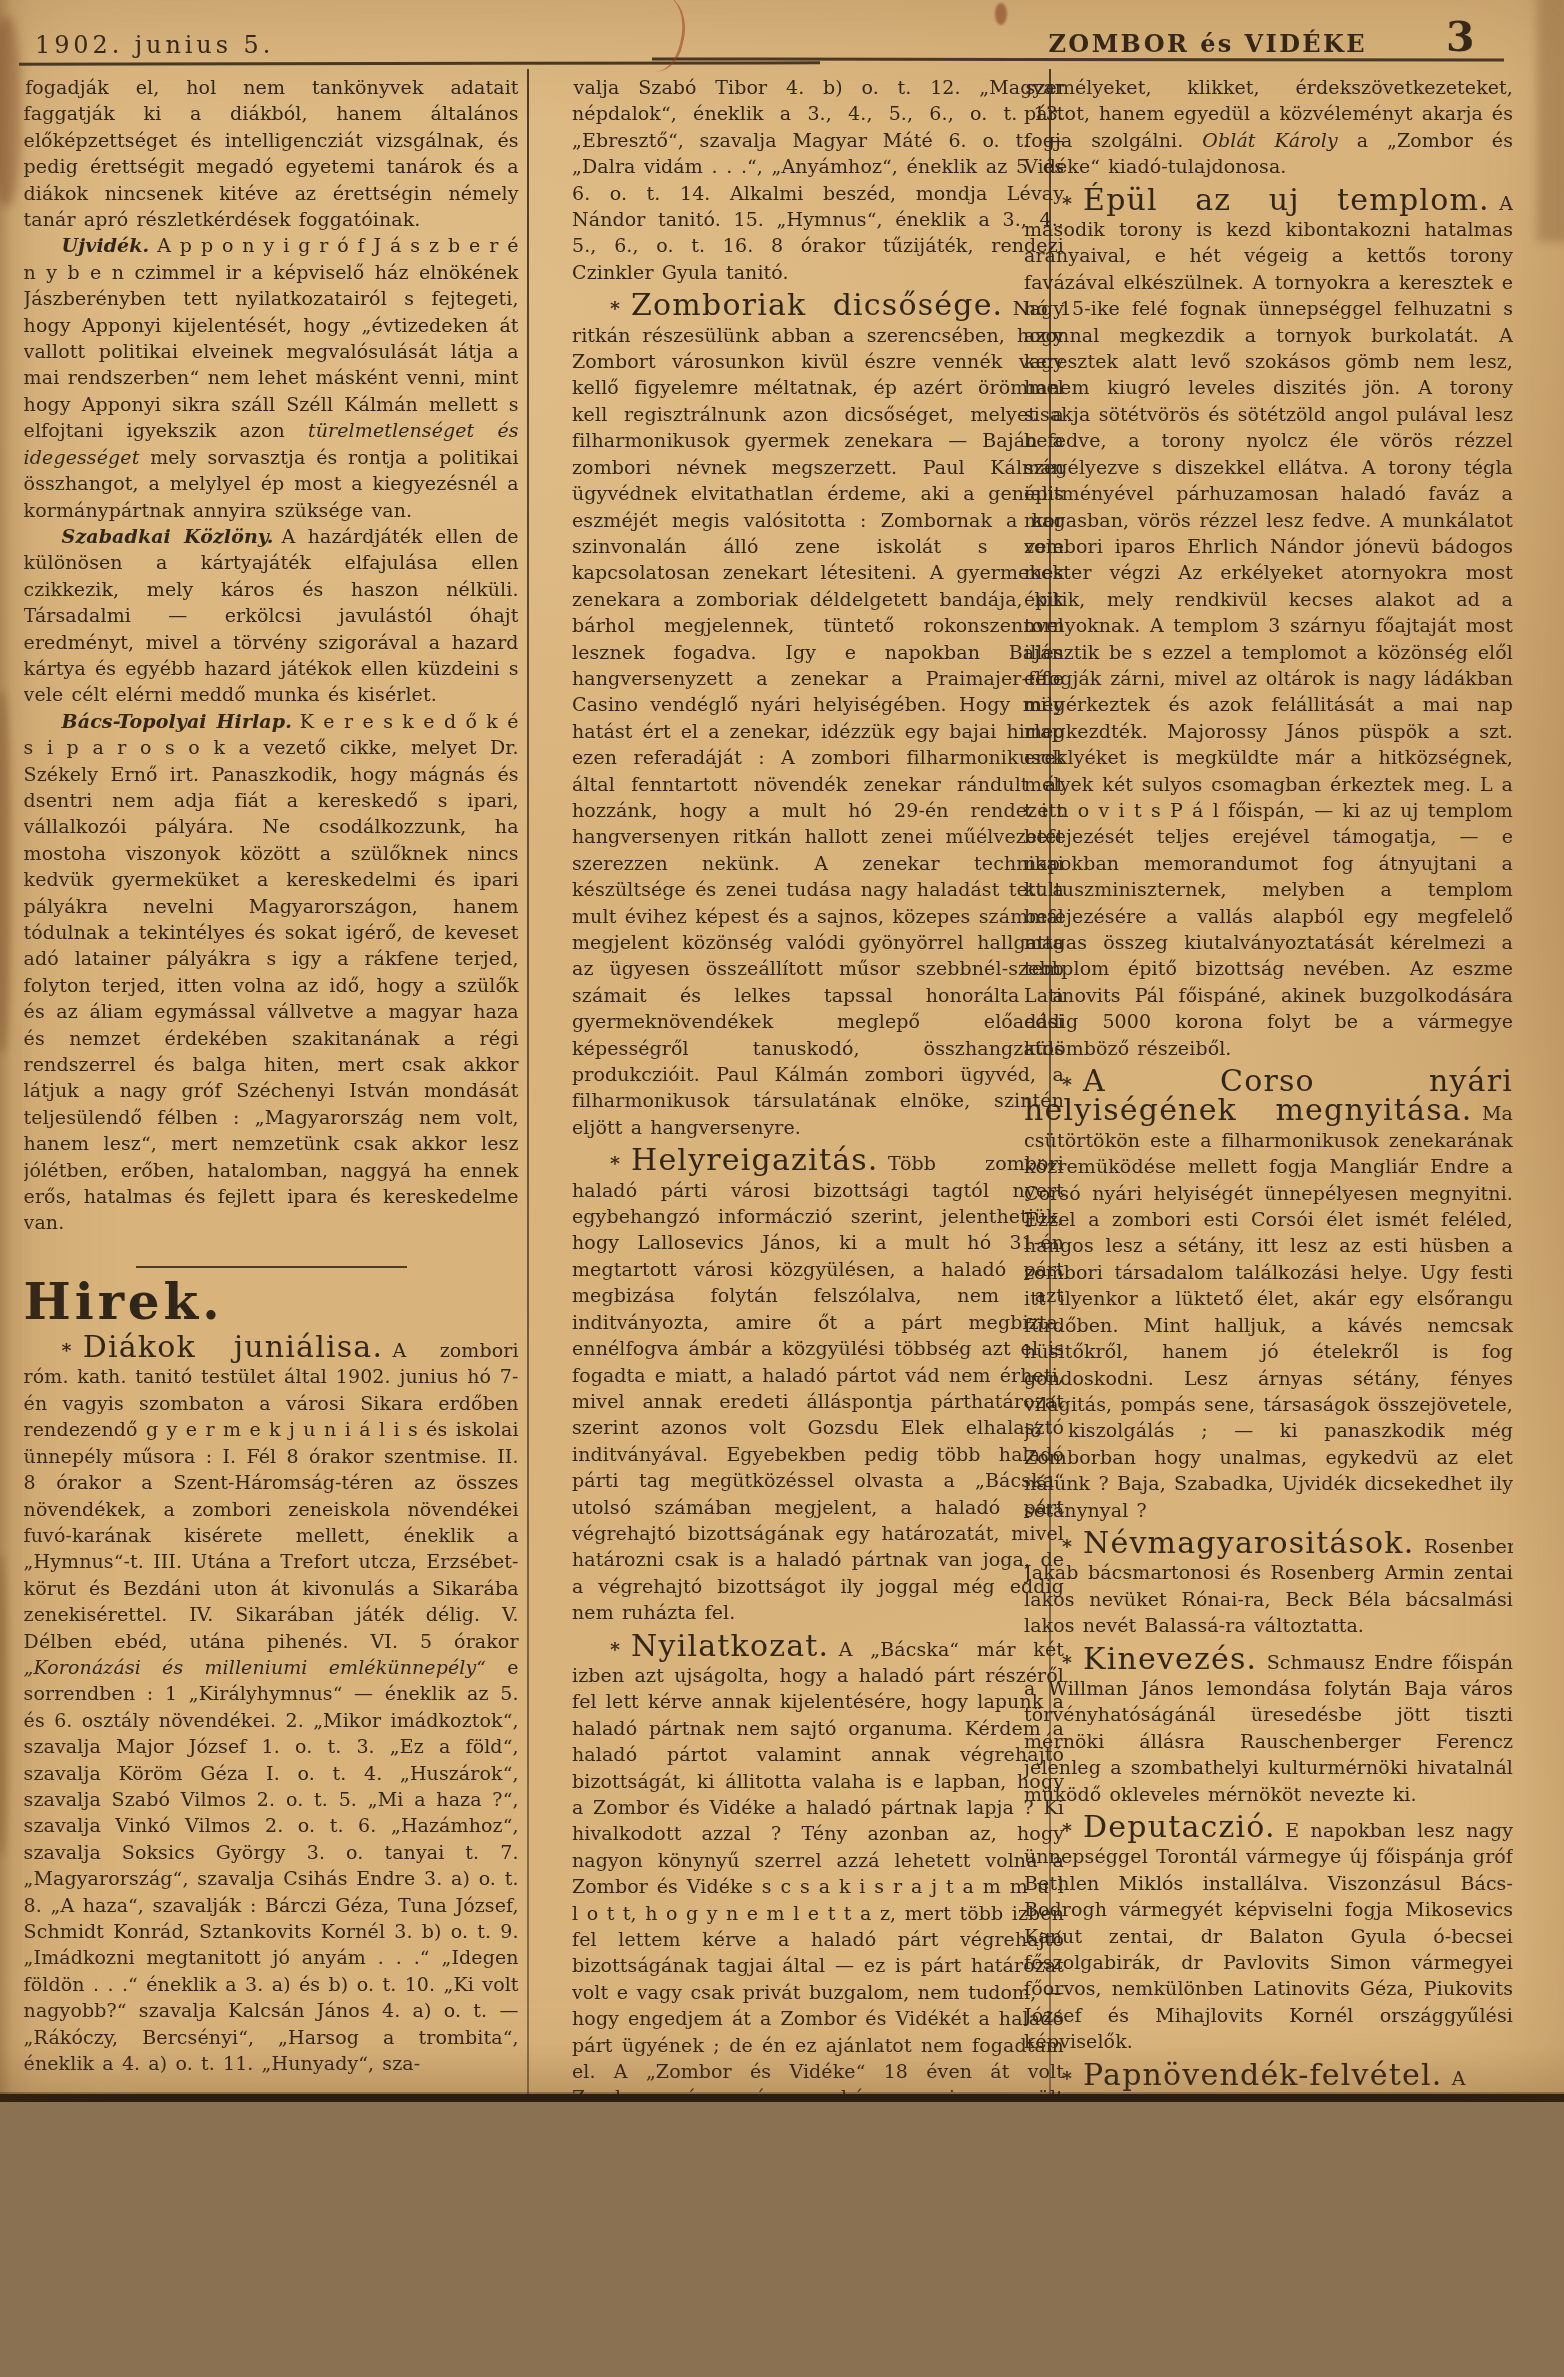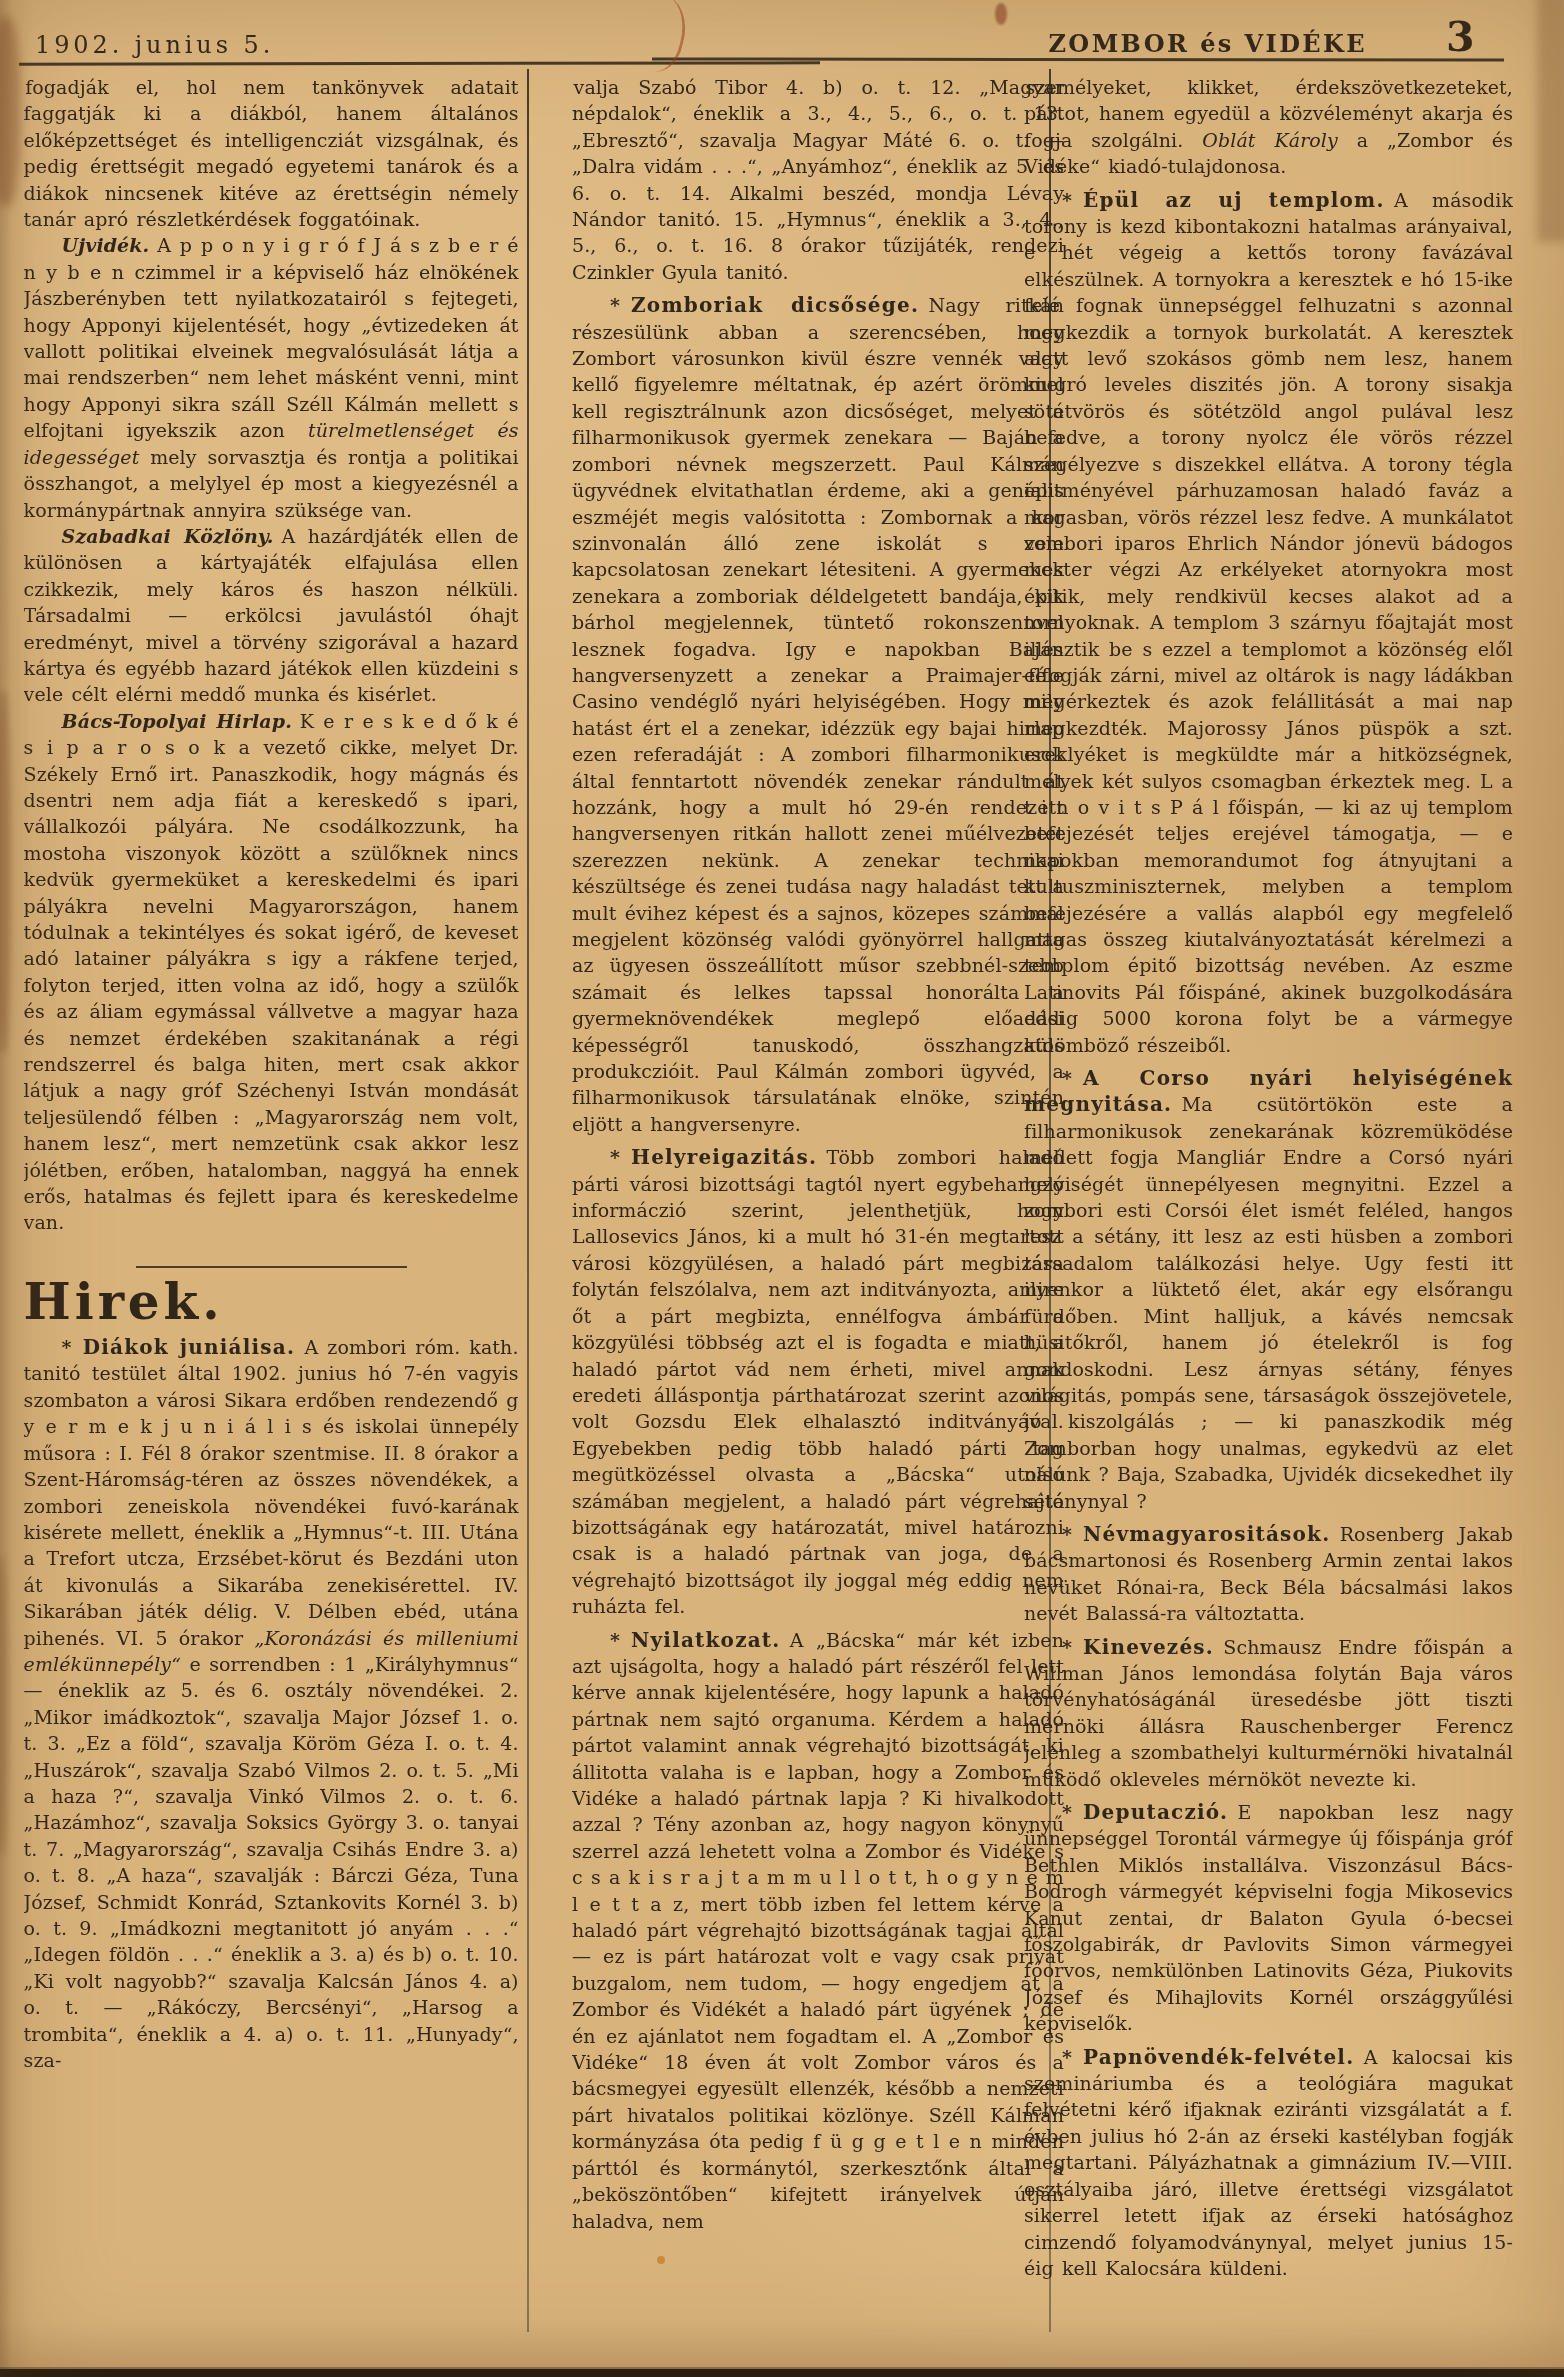--- a/index.html
+++ b/index.html
@@ -3,21 +3,21 @@
 <meta charset="utf-8">
 <style>
   :root{
     --paper:#d9b37c;
     --ink:#31261a;
     --edge:#20170f;
   }
   html,body{margin:0;padding:0;background:#8a7152;}
   .page{
     position:relative;
-    width:1564px;height:2377px;
+    width:1564px;height:2102px;
     background:
       radial-gradient(ellipse 707px 409px at 72% 88%, rgba(255,231,178,.22), transparent 70%),
       radial-gradient(ellipse 1021px 707px at 28% 16%, rgba(255,236,190,.18), transparent 75%),
       radial-gradient(ellipse 550px 1100px at 101% 40%, rgba(120,76,32,.16), transparent 70%),
       linear-gradient(90deg, rgba(92,58,22,.30) 0px, rgba(92,58,22,.08) 12.6px, rgba(92,58,22,0) 33px),
       linear-gradient(0deg, rgba(110,72,30,.18) 0px, rgba(110,72,30,0) 55px),
       var(--paper);
     overflow:hidden;
     color:var(--ink);
     font-family:"DejaVu Serif","Liberation Serif",serif;
@@ -43,21 +43,21 @@
   .col-2{left:572px;width:492px;}
   .col-3{left:1024px;width:489px;}
   .vrule{position:absolute;top:69px;width:1.6px;height:2263px;
     background:linear-gradient(rgba(49,38,26,.85), rgba(49,38,26,.45));}
   .vrule.v1{left:527px;}
   .vrule.v2{left:1049px;}
   
   .para{margin:0;text-indent:38px;}
   .para.flush{text-indent:1.6px;}
   .para.item{margin-top:7px;}
-  .lead-bold{font-weight:bold;font-size:20px;letter-spacing:1.2px;margin-right:9.4px;}
+  .lead-bold{font-weight:normal;font-size:30px;letter-spacing:1.2px;margin-right:9.4px;}
   .lead-italic{font-style:italic;margin-right:7.9px;font-weight:bold;}
   .star{font-weight:bold;margin-right:11px;}
   .sec-rule{width:271px;height:2.4px;background:var(--ink);margin:30px auto 0;opacity:.85;}
   .sec-title{font-size:50px;font-weight:bold;text-align:left;letter-spacing:3.9px;margin:20.4px 0 19px;text-indent:0;}
   
   .stain{position:absolute;pointer-events:none;}
   .stain.curve{left:630px;top:-6.3px;width:52px;height:77px;border-right:3.9px solid rgba(154,64,30,.55);border-radius:50% 60% 45% 50%;transform:rotate(14deg);}
   .stain.blob{left:995px;top:3.1px;width:11.8px;height:22px;background:rgba(118,42,20,.5);border-radius:50%;filter:blur(0.8px);}
   .stain.corner-tl{left:-7.9px;top:17.3px;width:28px;height:189px;background:rgba(96,40,16,.33);border-radius:40%;filter:blur(4.7px);}
   .stain.left-mid{left:-6.3px;top:691px;width:17.3px;height:361px;background:rgba(96,48,20,.26);border-radius:40%;filter:blur(3.9px);}

